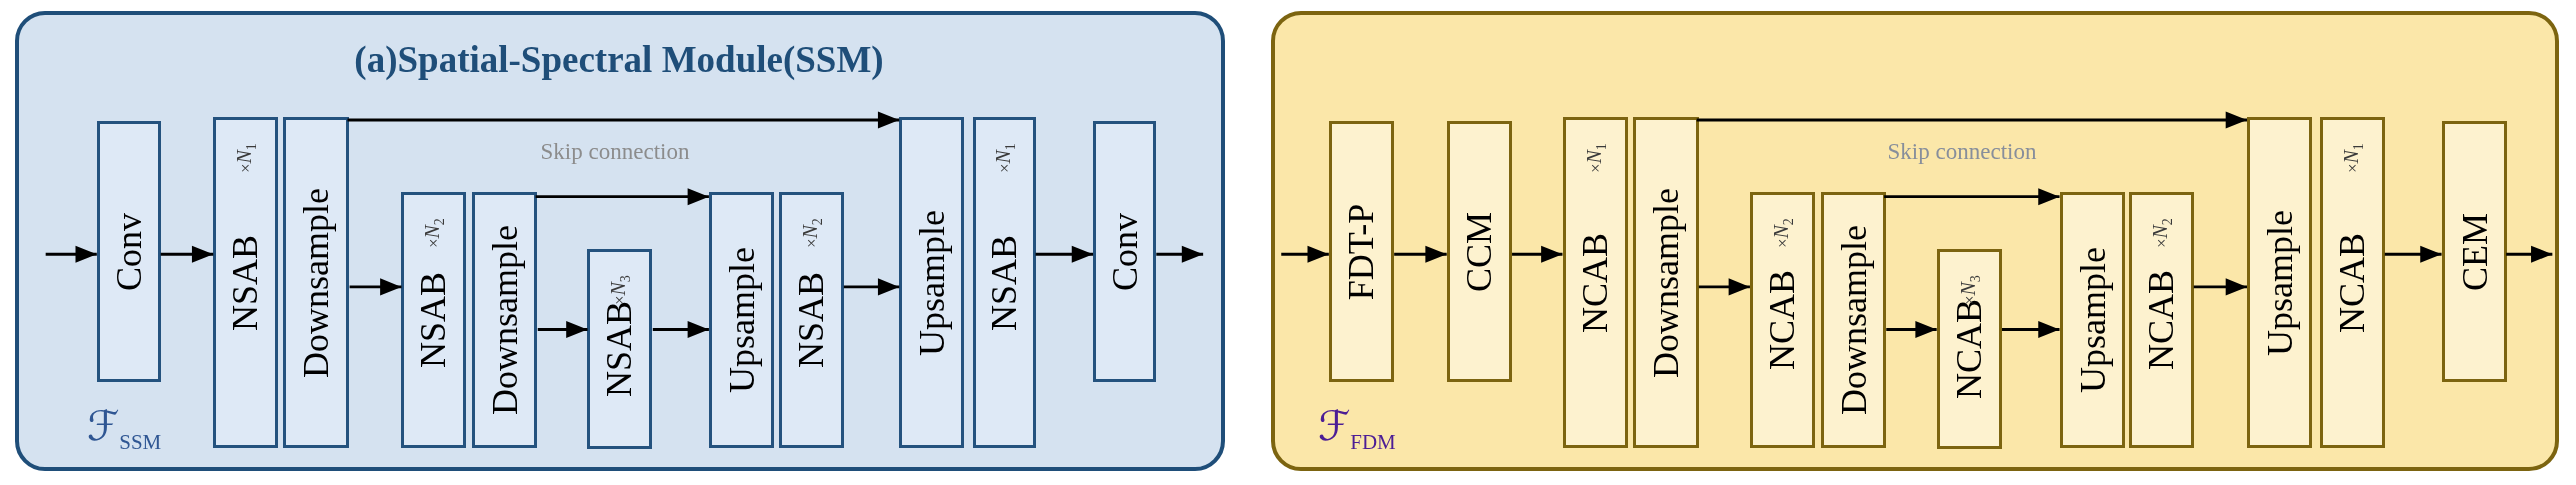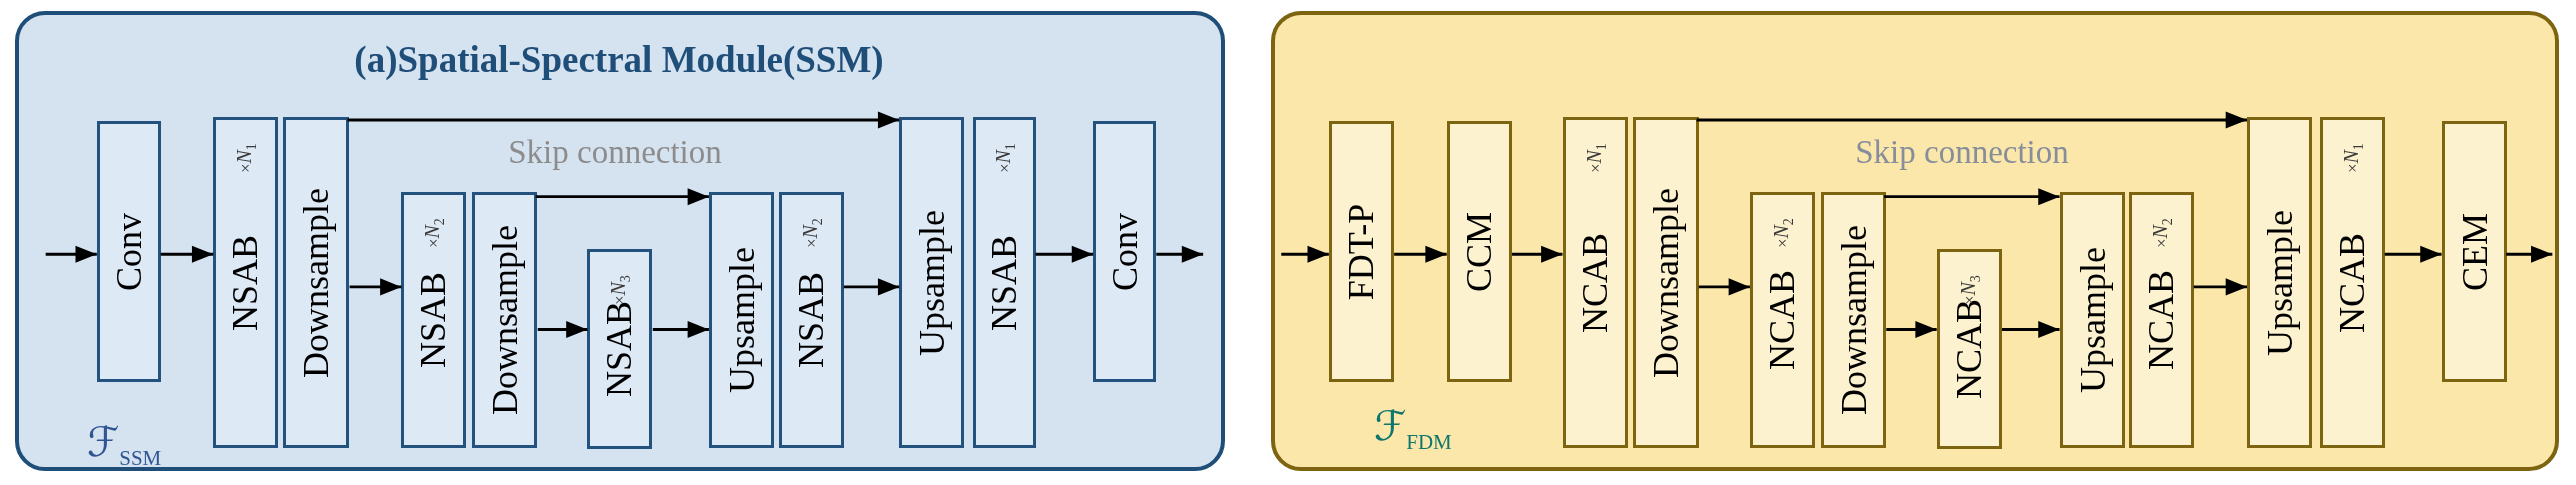--- a/index.html
+++ b/index.html
@@ -9,28 +9,28 @@
   .panel { position:absolute; top:11.4px; height:460px; border-radius:30px; }
   .panel.ssm { left:15px;  width:1210px; background:#d5e2f0; border:4.3px solid #1f4e79; }
   .panel.fdm { left:1271px; width:1288px; background:#fbe7a9; border:4.3px solid #7c6410; }
 
   .title { position:absolute; top:38px; transform:translateX(-50%); font-weight:bold;
            font-size:37px; white-space:nowrap; letter-spacing:0px; }
   .title.ssm { left:619px;  color:#1f4e79; }
   .title.fdm { left:1915px; color:#7d650e; }
 
   .skiplab { position:absolute; top:152px; transform:translate(-50%,-50%);
-             font-size:33px; white-space:nowrap; }
+             font-size:23px; white-space:nowrap; }
   .skiplab.ssm { left:615px;  color:#8c8c8c; }
   .skiplab.fdm { left:1962px; color:#878e9b; }
 
   .flab { position:absolute; top:402px; font-size:41px; white-space:nowrap;
           font-family:"DejaVu Serif","DejaVu Sans",serif; }
-  .flab.ssm { left:87px;  color:#2f5693;margin-top:16px; }
-  .flab.fdm { left:1374px; color:#0f766e; }
+  .flab.ssm { left:87px;  color:#2f5693; }
+  .flab.fdm { left:1318px; color:#4c1d95; }
   .flab sub { font-size:21px; font-family:"Liberation Serif",serif; }
 
   .block { position:absolute; display:flex; align-items:center; justify-content:center; }
   .block.b-ssm { background:#dee9f6; border:3.6px solid #24527e; }
   .block.b-fdm { background:#fdf2cf; border:3.6px solid #7c6410; }
   .lvl0 { top:121px; height:261px; }
   .lvl1 { top:117px; height:331px; }
   .lvl2 { top:192px; height:256px; }
   .lvl3 { top:249px; height:200px; }
 

